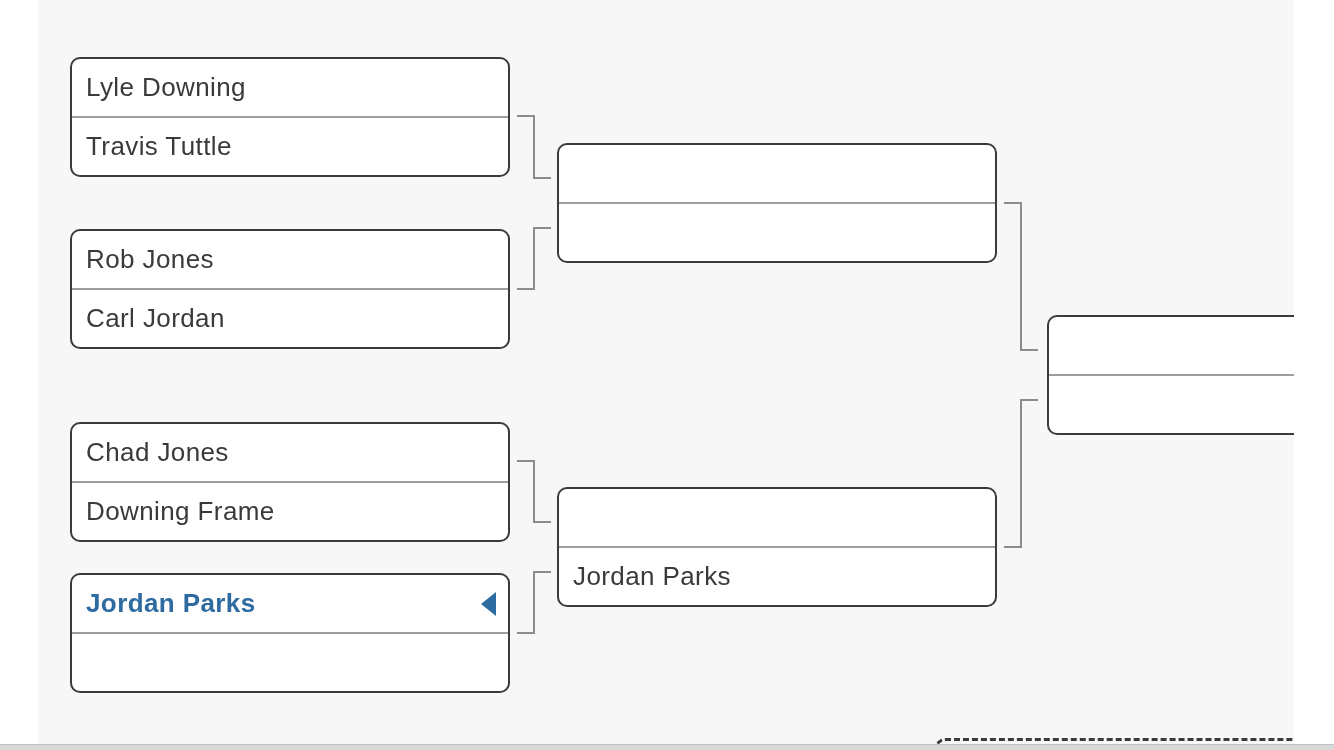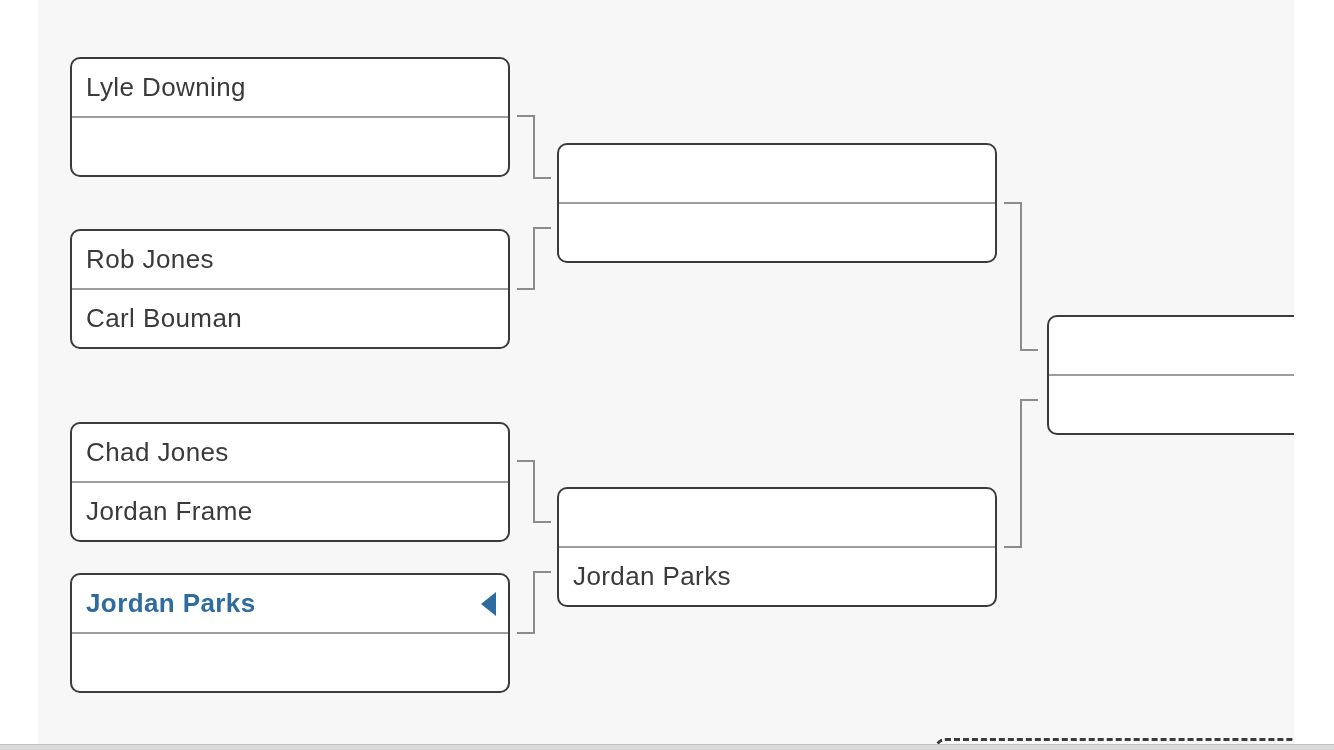--- a/index.html
+++ b/index.html
@@ -84,39 +84,42 @@
 </head>
 <body>
 
 <div class="panel">
 
   <div class="match" style="left:32px;top:57px">
     <div class="slot">
       <span class="pname">Lyle Downing</span>
     </div>
     <div class="divider"></div>
+    <div class="slot">
+      <span class="pname">Travis Tuttle</span>
+    </div>
   </div>
 
   <div class="match" style="left:32px;top:229px">
     <div class="slot">
       <span class="pname">Rob Jones</span>
     </div>
     <div class="divider"></div>
     <div class="slot">
-      <span class="pname">Carl Bouman</span>
+      <span class="pname">Carl Jordan</span>
     </div>
   </div>
 
   <div class="match" style="left:32px;top:422px">
     <div class="slot">
       <span class="pname">Chad Jones</span>
     </div>
     <div class="divider"></div>
     <div class="slot">
-      <span class="pname">Jordan Frame</span>
+      <span class="pname">Downing Frame</span>
     </div>
   </div>
 
   <div class="match" style="left:32px;top:573px">
     <div class="slot winner">
       <span class="pname">Jordan Parks</span>
       <span class="marker"></span>
     </div>
     <div class="divider"></div>
     <div class="slot">

